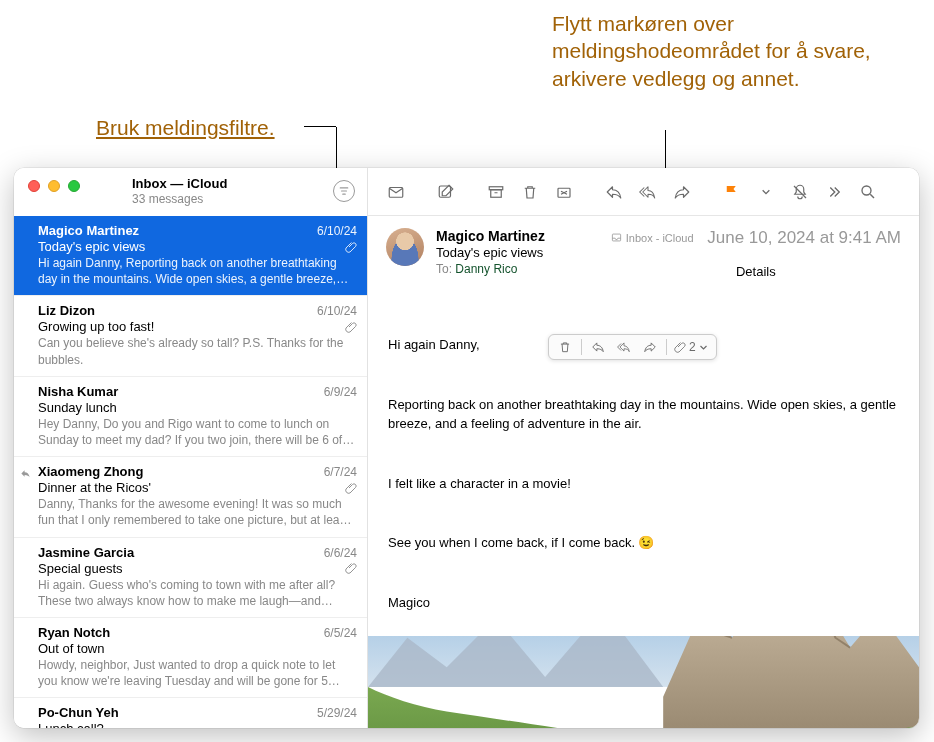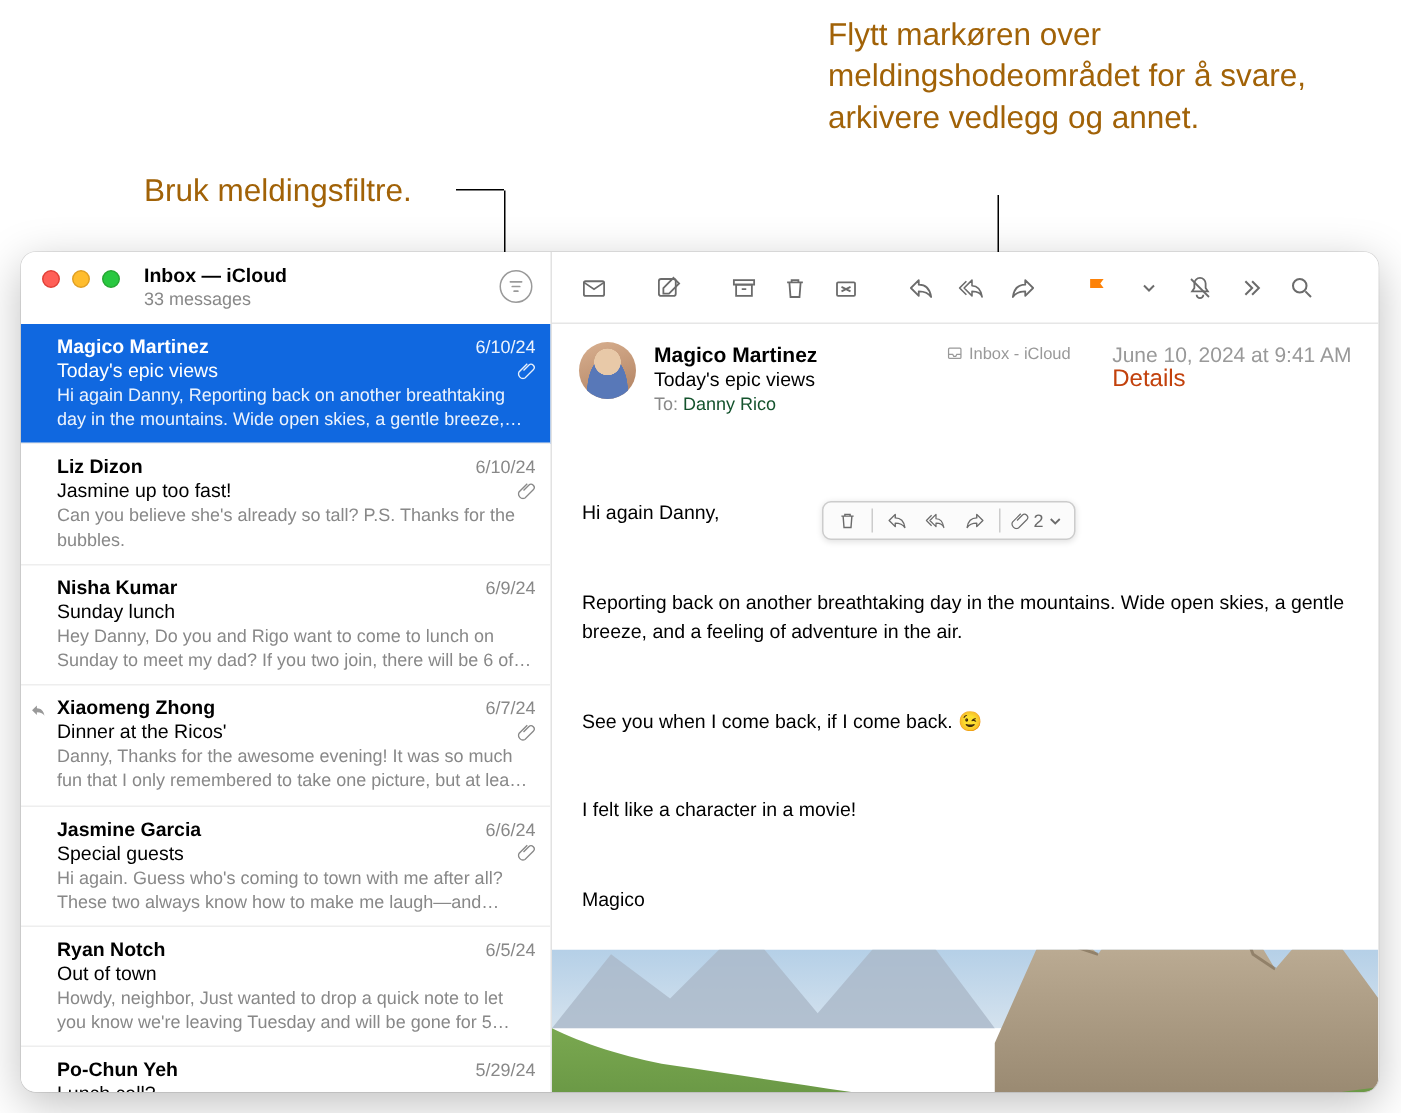--- a/index.html
+++ b/index.html
@@ -40,20 +40,21 @@
     background: #fff;
     display: flex;
     flex-direction: column;
     border-right: 1px solid #e2e2e2;
   }
   .sidebar-header {
     height: 48px;
     padding: 8px 12px 6px 14px;
     display: flex;
     align-items: flex-start;
+    gap: 36px;
   }
   .traffic-lights { display: flex; gap: 8px; padding-top: 4px; margin-right: 16px; }
   .tl { width: 12px; height: 12px; border-radius: 50%; }
   .tl-close { background: #ff5f57; border: 0.5px solid #e14138; }
   .tl-min { background: #ffbd2e; border: 0.5px solid #e1a024; }
   .tl-max { background: #28c840; border: 0.5px solid #27a833; }
   .sidebar-title-wrap { flex: 1; }
   .sidebar-title { font-weight: 700; font-size: 13px; }
   .sidebar-subtitle { font-size: 12px; color: #888; margin-top: 1px; }
   .filter-btn {
@@ -138,22 +139,22 @@
   }
   .hdr-text { flex: 1; min-width: 0; }
   .hdr-sender { font-weight: 700; font-size: 14px; }
   .hdr-subject { font-size: 13px; margin-top: 1px; }
   .hdr-to-row { font-size: 12px; margin-top: 2px; }
   .hdr-to-label { color: #888; }
   .hdr-to-name { color: #14532d; }
   .hdr-right { text-align: center; }
   .hdr-mailbox { font-size: 11px; color: #999; display: inline-flex; align-items: center; gap: 4px; }
   .hdr-mailbox svg { width: 11px; height: 11px; }
-  .hdr-date { font-size: 14px; color: #999; margin-left: 24px; }
-  .hdr-details { color: #c2410c; font-size: 16px; }
+  .hdr-date { font-size: 17px; color: #999; margin-left: 10px; }
+  .hdr-details { color: #000000; font-size: 13px; margin-top: 16px; }
 
   .hover-toolbar {
     position: absolute;
     left: 180px;
     top: 118px;
     background: #fbfbfb;
     border: 0.5px solid #ccc;
     border-radius: 6px;
     box-shadow: 0 1px 4px rgba(0,0,0,0.12);
     display: flex;
@@ -183,21 +184,21 @@
     min-height: 0;
     position: relative;
     overflow: hidden;
   }
   .mountain-svg { position: absolute; inset: 0; width: 100%; height: 100%; }
 
 </style>
 </head>
 <body>
 
-<div class="annotation" style="left:96px; top:114px;">Bruk meldingsfiltre.</div>
+<div class="annotation" style="left:96px; top:114px;text-decoration:underline;">Bruk meldingsfiltre.</div>
 <div class="annotation" style="left:552px; top:10px; width:340px;">Flytt markøren over meldingshodeområdet for å svare, arkivere vedlegg og annet.</div>
 
 <div class="callout-line" style="left:336px; top:127px; width:1px; height:44px;"></div>
 <div class="callout-line" style="left:304px; top:126px; width:32px; height:1px;"></div>
 <div class="callout-line" style="left:665px; top:130px; width:1px; height:160px;"></div>
 
 <div class="window">
 
   <div class="sidebar">
     <div class="sidebar-header">
@@ -229,21 +230,21 @@
             </svg>
           </div>
           <div class="msg-preview">Hi again Danny, Reporting back on another breathtaking day in the mountains. Wide open skies, a gentle breeze, and a feeling…</div>
         </div>
         <div class="msg-item">
           <div class="msg-row1">
             <span class="msg-sender">Liz Dizon</span>
             <span class="msg-date">6/10/24</span>
           </div>
           <div class="msg-row2">
-            <span class="msg-subject">Jasmine up too fast!</span>
+            <span class="msg-subject">Growing up too fast!</span>
             <svg class="attach-icon" viewBox="0 0 24 24">
               <path d="M8 12l7-7a4 4 0 016 6L10 22a6 6 0 01-8-8L13 3" fill="none" stroke="currentColor" stroke-width="1.8"></path>
             </svg>
           </div>
           <div class="msg-preview">Can you believe she's already so tall? P.S. Thanks for the bubbles.</div>
         </div>
         <div class="msg-item">
           <div class="msg-row1">
             <span class="msg-sender">Nisha Kumar</span>
             <span class="msg-date">6/9/24</span>
@@ -444,22 +445,22 @@
           <svg viewBox="0 0 12 12" style="width:9px;height:9px">
               <path d="M2 4l4 4 4-4" fill="none" stroke="currentColor" stroke-width="1.6"></path>
             </svg>
         </div>
       </div>
     </div>
 
     <div class="message-body" id="message-body">
         <p>Hi again Danny,</p>
         <p>Reporting back on another breathtaking day in the mountains. Wide open skies, a gentle breeze, and a feeling of adventure in the air.</p>
+        <p>I felt like a character in a movie!</p>
         <p>See you when I come back, if I come back. 😉</p>
-        <p>I felt like a character in a movie!</p>
         <p>Magico</p>
       </div>
 
     <div class="message-image">
       <svg class="mountain-svg" viewBox="0 0 560 290" preserveAspectRatio="xMidYMid slice">
         <defs>
           <linearGradient id="sky" x1="0" y1="0" x2="0" y2="1">
             <stop offset="0%" stop-color="#6fa0d8"></stop>
             <stop offset="50%" stop-color="#a8c8e4"></stop>
             <stop offset="100%" stop-color="#d4e2ee"></stop>

